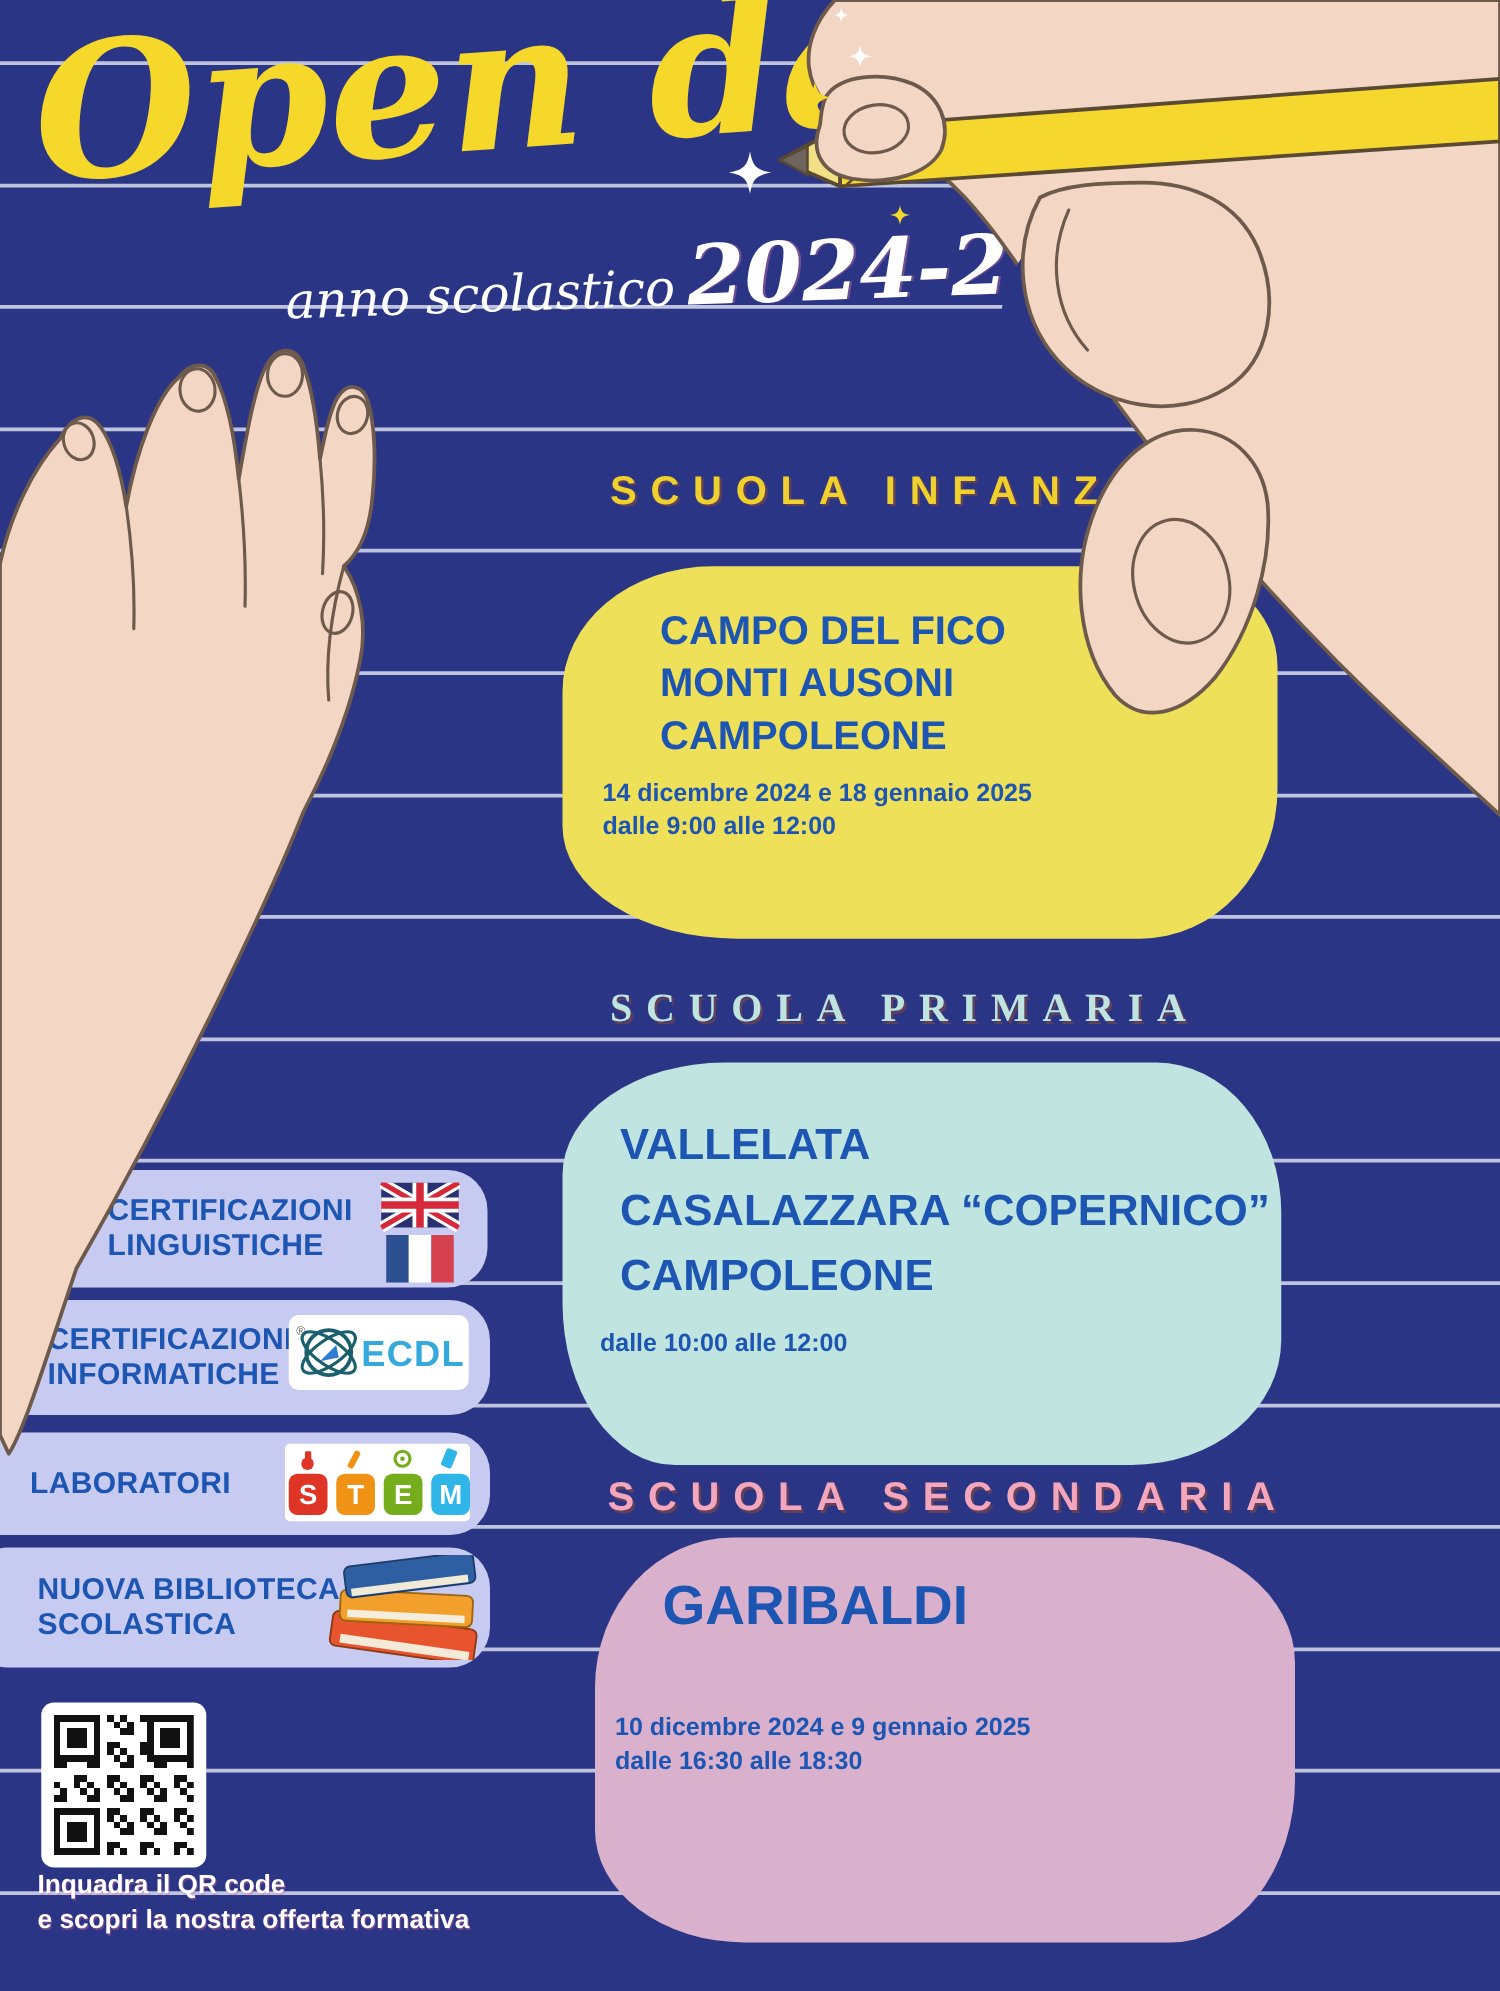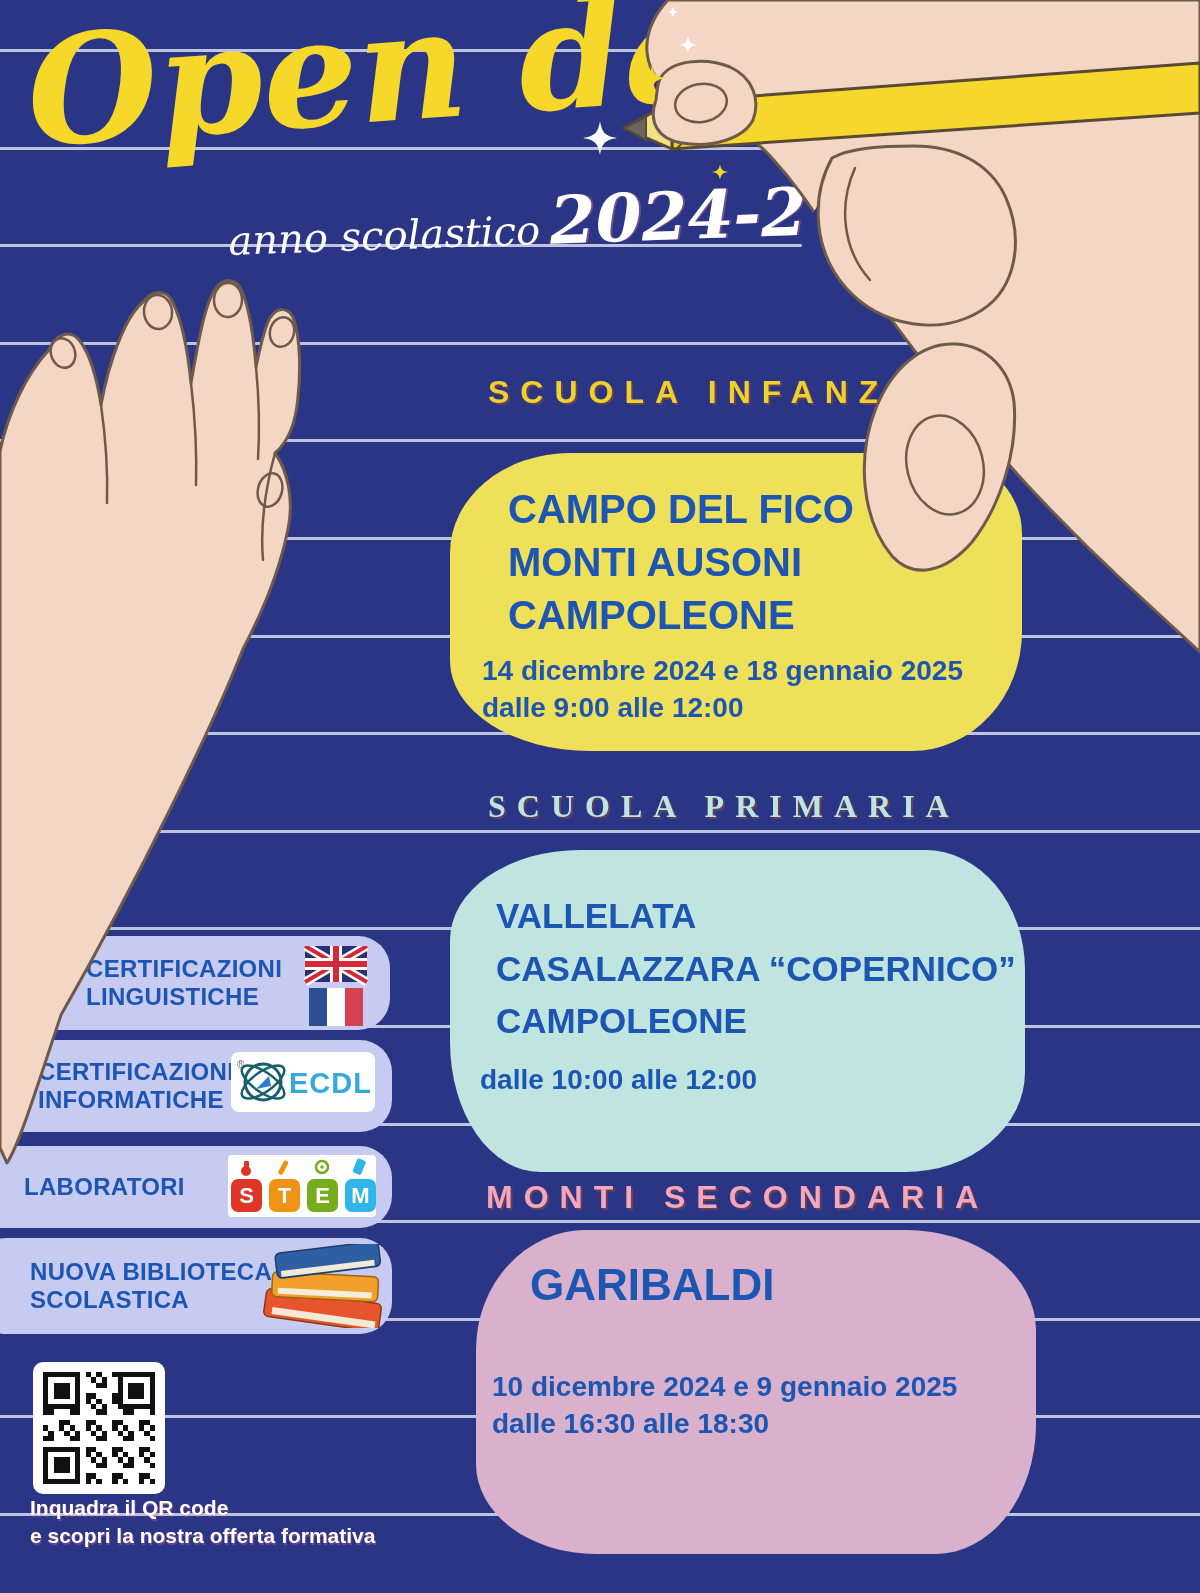--- a/index.html
+++ b/index.html
@@ -23,24 +23,24 @@
   .sub-year{font-size:66px;font-weight:bold;text-shadow:2px 0 0 rgba(240,130,170,.35);}
   
   .sec-h{position:absolute;z-index:1;font-weight:bold;font-size:32px;letter-spacing:11px;
     white-space:nowrap;text-shadow:2px 2px 0 rgba(150,75,50,.5);}
   #h-inf{left:488px;top:374px;color:var(--c-heading-yellow);}
   #h-pri{left:488px;top:788px;color:var(--c-heading-teal);font-family:Liberation Serif, serif;}
   #h-sec{left:486px;top:1179px;color:var(--c-heading-pink);}
   
   .blob{position:absolute;z-index:1;color:var(--c-text-blue);box-sizing:border-box;}
   .blob .names{font-weight:bold;white-space:nowrap;}
-  .blob .dates{font-weight:bold;font-size:28px;line-height:1.32;white-space:nowrap;}
+  .blob .dates{font-weight:bold;font-size:20px;line-height:1.32;white-space:nowrap;}
   #blob-inf{left:450px;top:453px;width:572px;height:298px;background:var(--c-blob-yellow);
     border-radius:120px 90px 110px 140px/100px 80px 120px 90px;padding:30px 20px 0 32px;}
-  #blob-inf .names{margin-left:26px;font-size:40px;line-height:1.32;}
+  #blob-inf .names{margin-left:46px;font-size:32px;line-height:1.32;}
   #blob-inf .dates{margin-top:12px;}
   #blob-pri{left:450px;top:850px;width:575px;height:322px;background:var(--c-blob-teal);
     border-radius:130px 100px 120px 90px/90px 120px 100px 130px;padding:40px 20px 0 30px;}
   #blob-pri .names{margin-left:16px;font-size:35px;line-height:1.5;}
   #blob-pri .dates{margin-top:14px;}
   #blob-sec{left:476px;top:1230px;width:560px;height:324px;background:var(--c-blob-pink);
     border-radius:110px 130px 100px 120px/120px 100px 130px 90px;padding:26px 20px 0 16px;}
   #blob-sec .names{margin-left:38px;font-size:44px;line-height:1.3;}
   #blob-sec .dates{margin-top:56px;}
   
@@ -113,21 +113,21 @@
     <div class="names">
       <div>VALLELATA</div>
       <div>CASALAZZARA “COPERNICO”</div>
       <div>CAMPOLEONE</div>
     </div>
     <div class="dates">
       <div>dalle 10:00 alle 12:00</div>
     </div>
   </div>
 
-  <div class="sec-h" id="h-sec">MONTI SECONDARIA</div>
+  <div class="sec-h" id="h-sec">SCUOLA SECONDARIA</div>
   <div class="blob" id="blob-sec">
     <div class="names">
       <div>GARIBALDI</div>
     </div>
     <div class="dates">
       <div>10 dicembre 2024 e 9 gennaio 2025</div>
       <div>dalle 16:30 alle 18:30</div>
     </div>
   </div>
 

